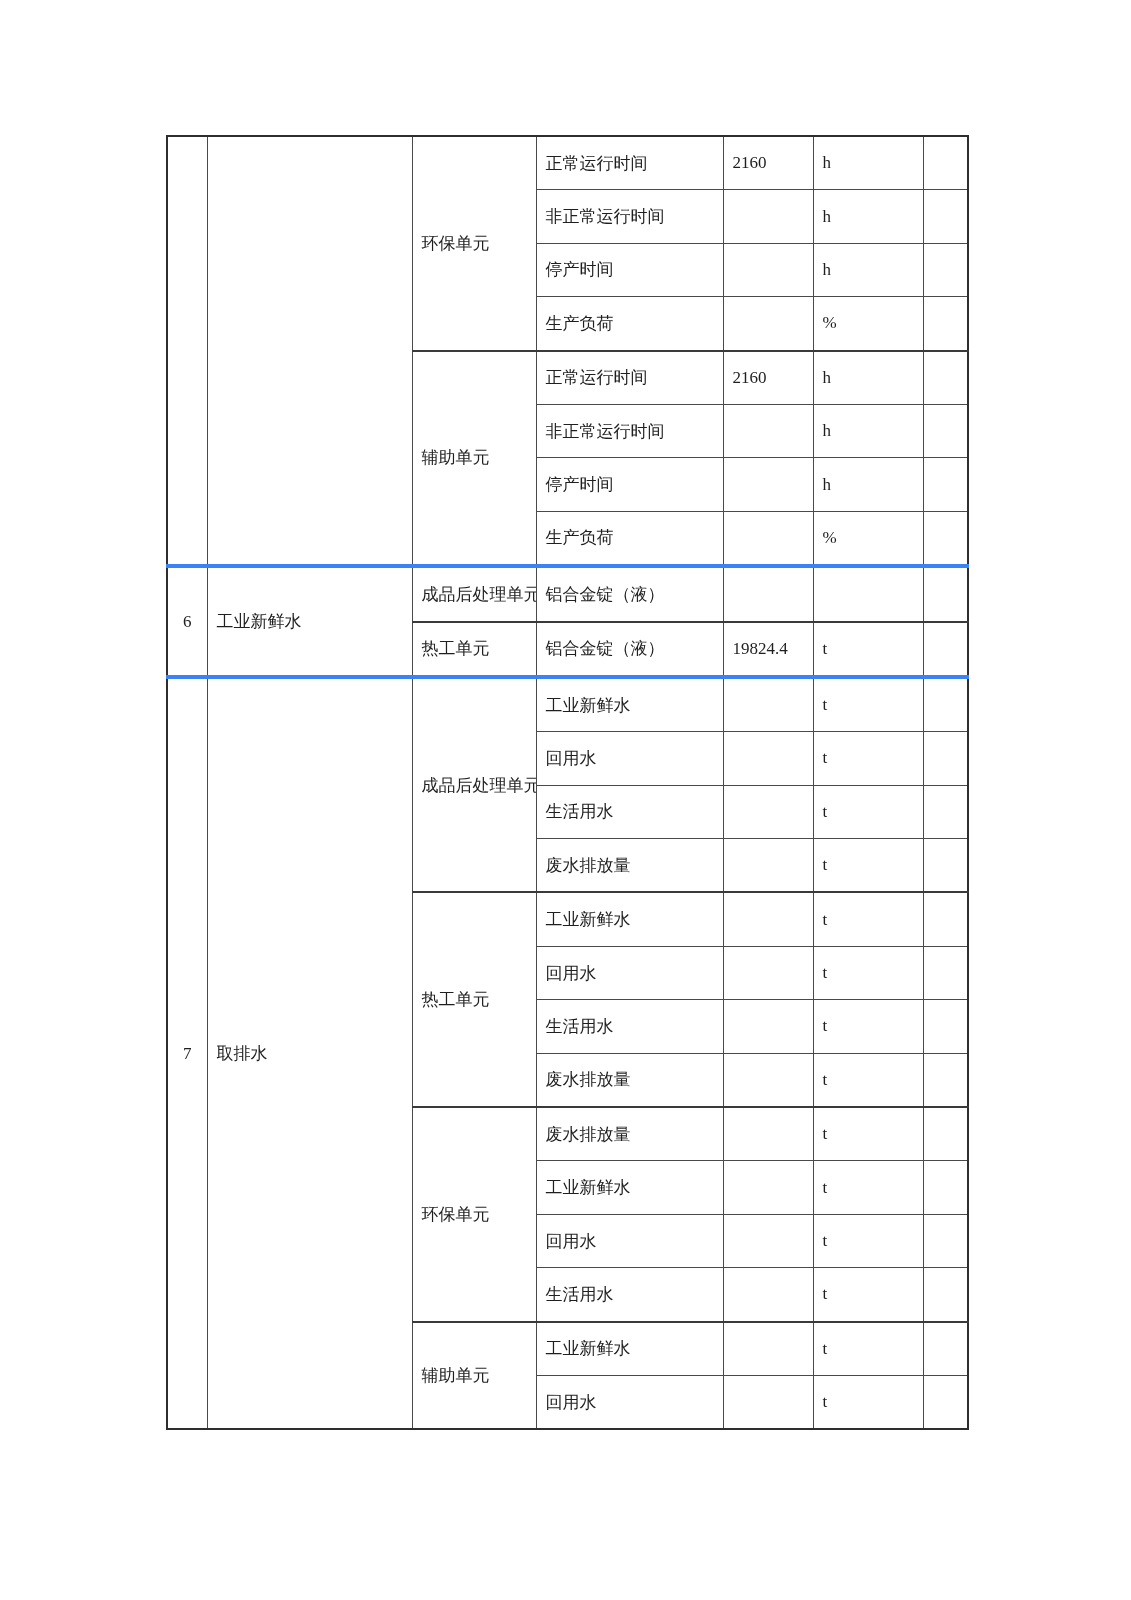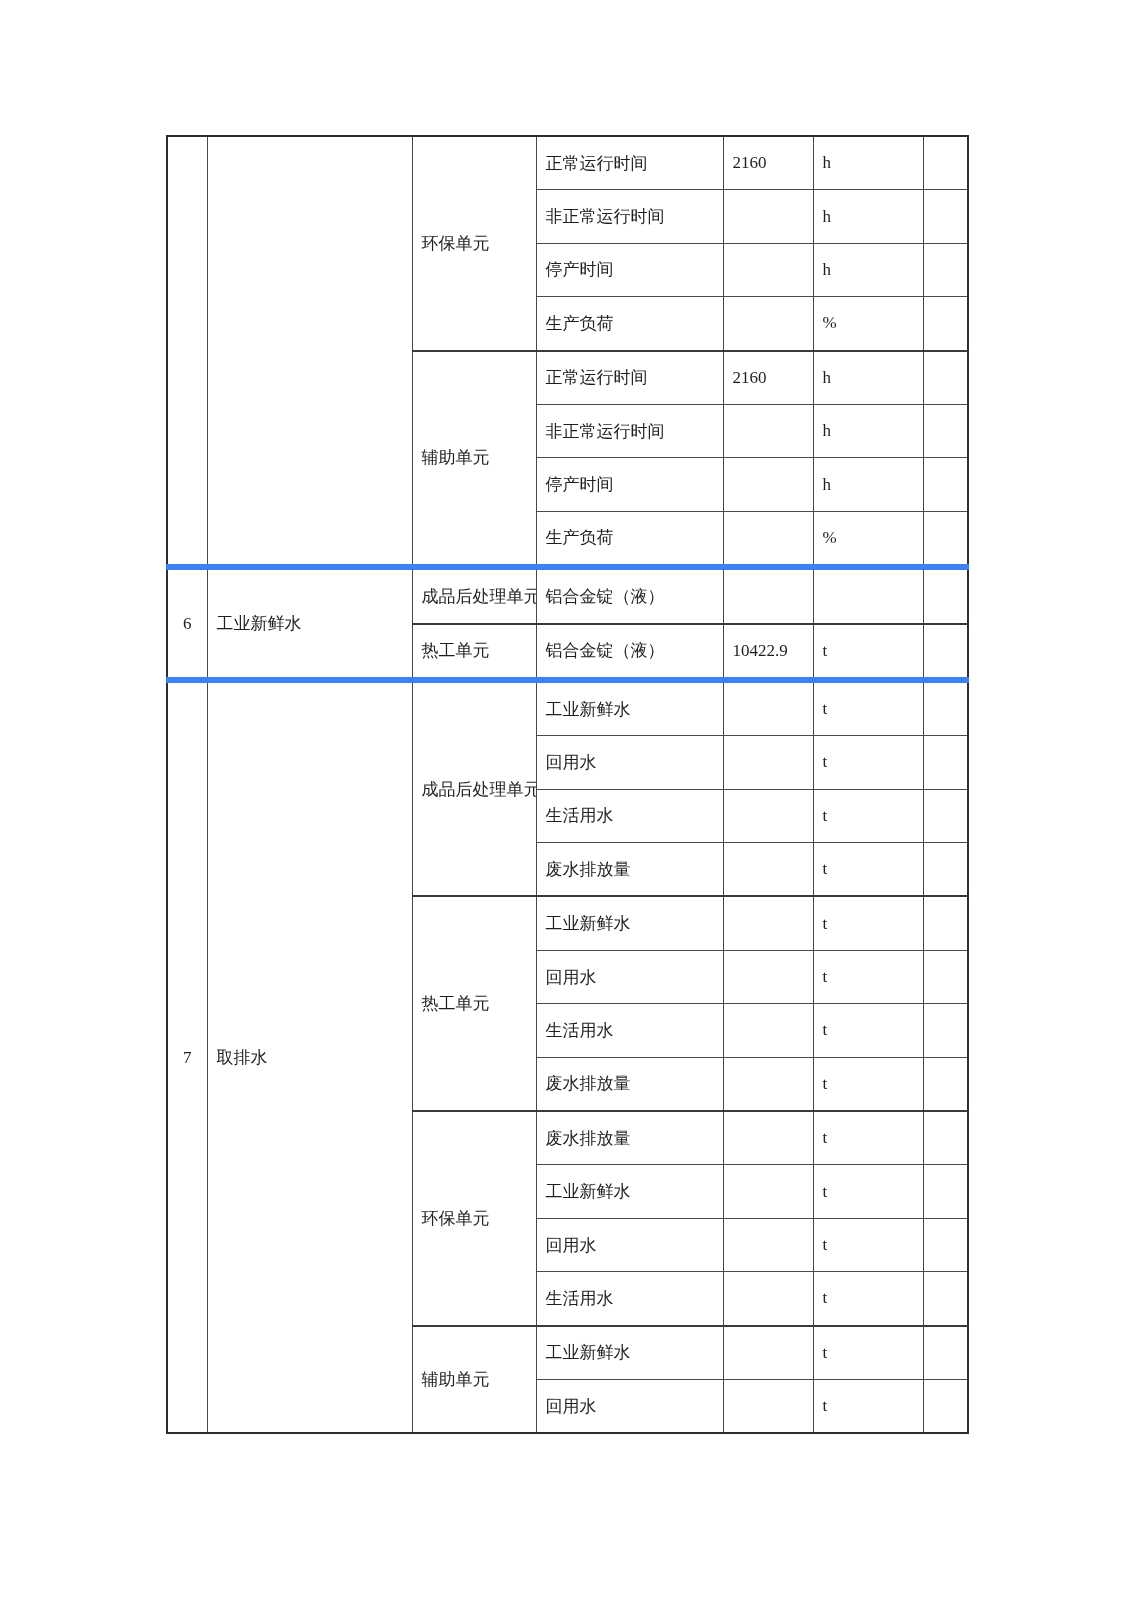--- a/index.html
+++ b/index.html
@@ -33,21 +33,21 @@
     text-align: left;
     vertical-align: middle;
     overflow: hidden;
     white-space: nowrap;
   }
   table.data-table td.col-index {
     text-align: center;
     padding: 0;
   }
   tr.section-start > td {
-    border-top: 6px solid #3b82f6;
+    border-top: 4px solid #3b82f6;
   }
   tr.group-start > td {
     border-top: 2px solid #3a3a3a;
   }
   col.col-index   { width: 40px; }
   col.col-category{ width: 205px; }
   col.col-unit    { width: 124px; }
   col.col-item    { width: 187px; }
   col.col-value   { width: 90px; }
   col.col-measure { width: 110px; }
@@ -125,21 +125,21 @@
           <td class="col-category" rowspan="2">工业新鲜水</td>
           <td class="col-unit">成品后处理单元</td>
           <td class="col-item">铝合金锭（液）</td>
           <td class="col-value"></td>
           <td class="col-measure"></td>
           <td class="col-extra"></td>
         </tr>
         <tr class="group-start">
           <td class="col-unit">热工单元</td>
           <td class="col-item">铝合金锭（液）</td>
-          <td class="col-value">10422.9</td>
+          <td class="col-value">19824.4</td>
           <td class="col-measure">t</td>
           <td class="col-extra"></td>
         </tr>
         <tr class="section-start">
           <td class="col-index" rowspan="14">7</td>
           <td class="col-category" rowspan="14">取排水</td>
           <td class="col-unit" rowspan="4">成品后处理单元</td>
           <td class="col-item">工业新鲜水</td>
           <td class="col-value"></td>
           <td class="col-measure">t</td>

